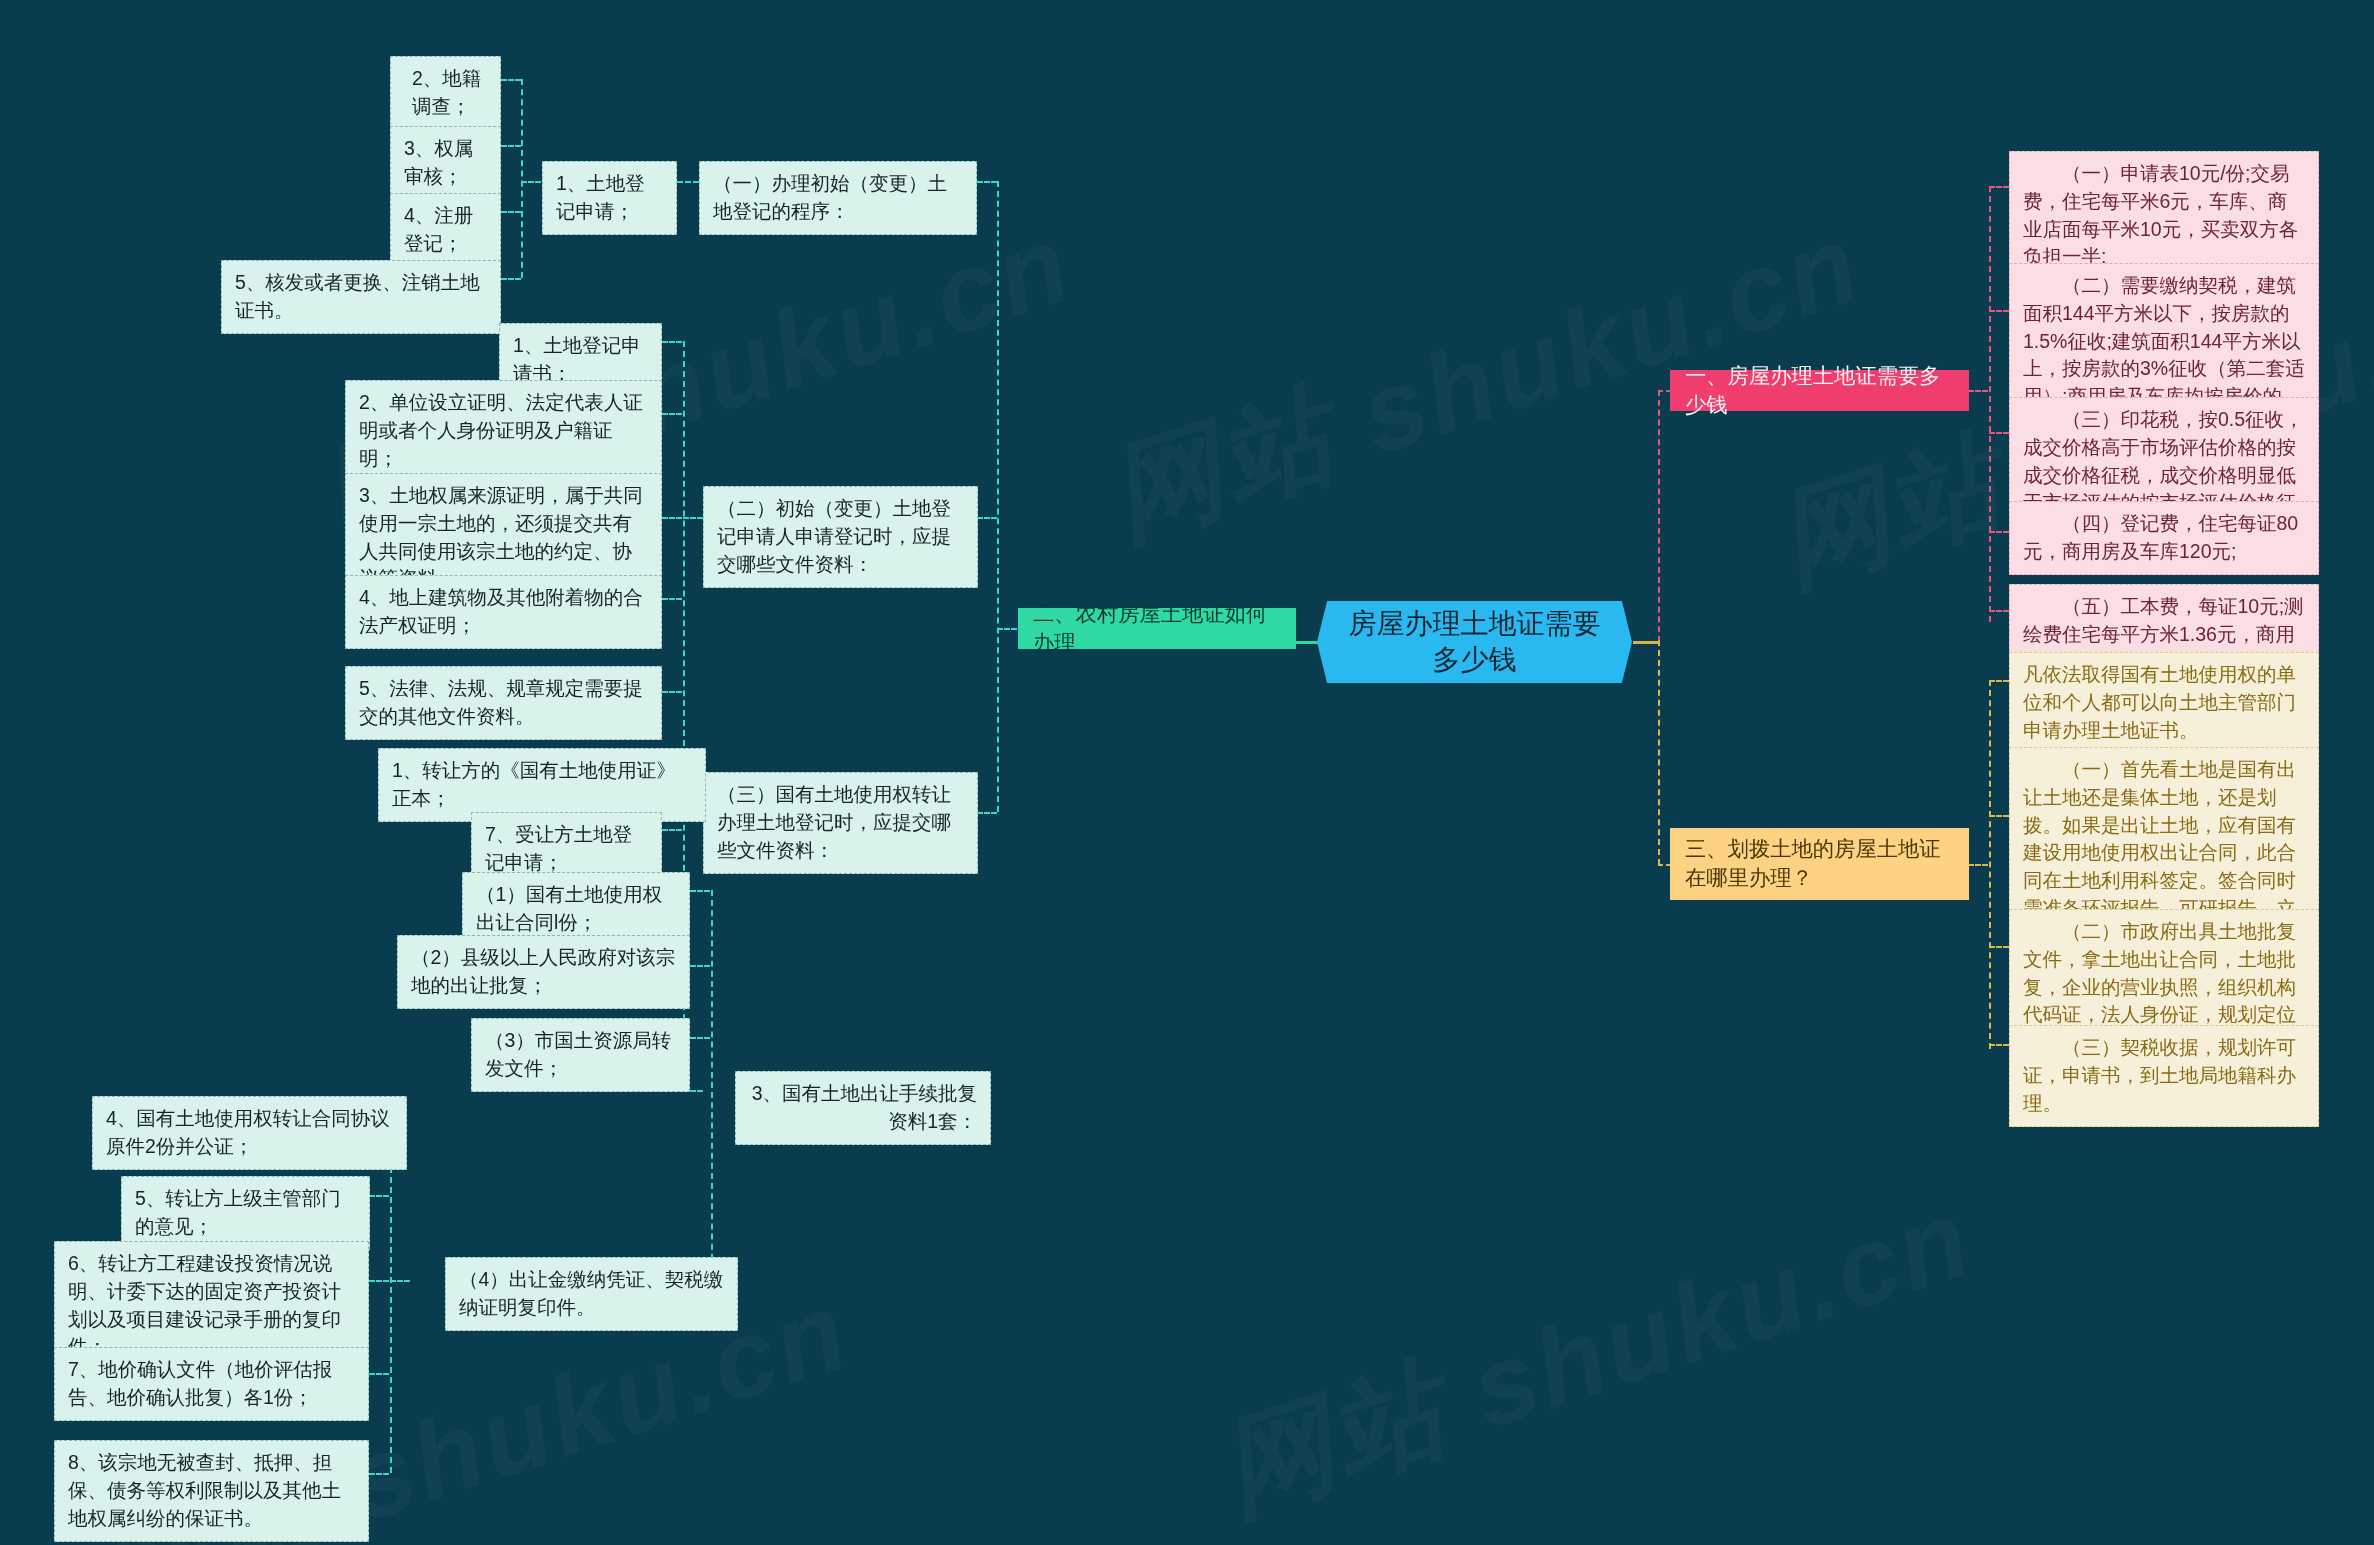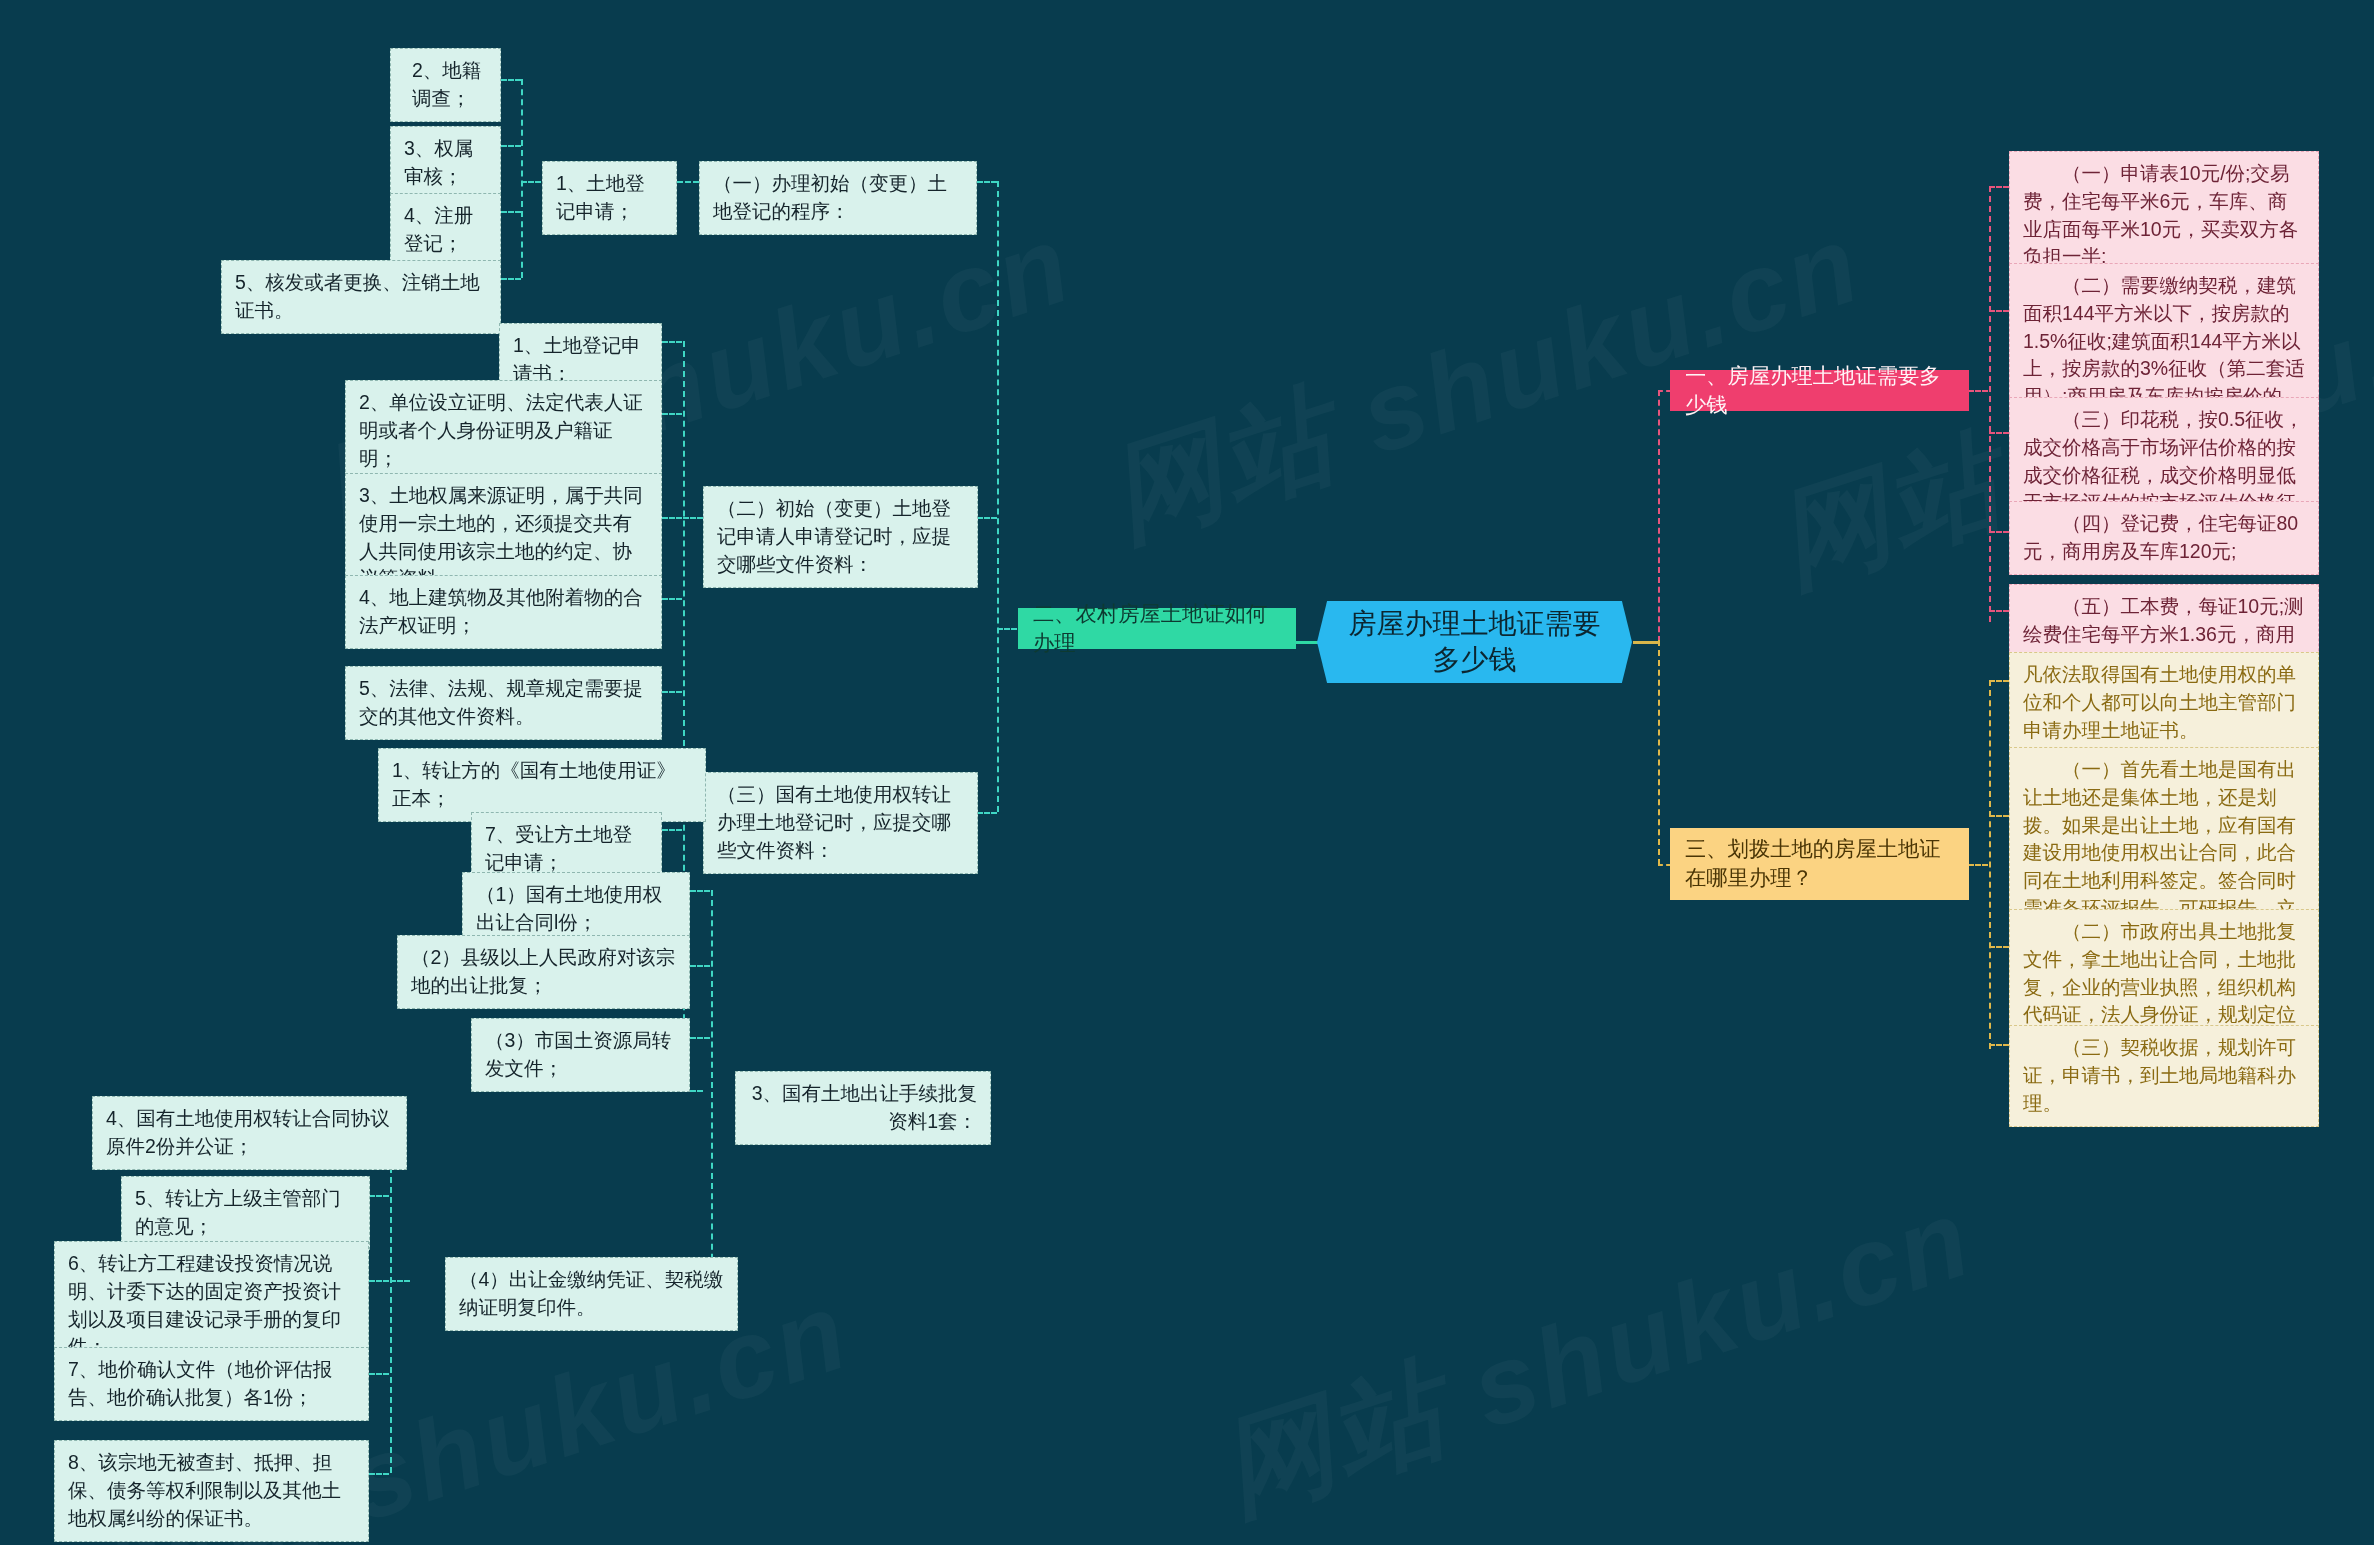--- a/index.html
+++ b/index.html
@@ -160,21 +160,21 @@
 
   <div class="node creambox" style="left:2009px;top:652px;width:310px;">凡依法取得国有土地使用权的单位和个人都可以向土地主管部门申请办理土地证书。</div>
   <div class="node creambox indent" style="left:2009px;top:747px;width:310px;">（一）首先看土地是国有出让土地还是集体土地，还是划拨。如果是出让土地，应有国有建设用地使用权出让合同，此合同在土地利用科签定。签合同时需准备环评报告，可研报告，立项备案，规划定位图等，经主管领导和市长签字后，</div>
   <div class="node creambox indent" style="left:2009px;top:909px;width:310px;">（二）市政府出具土地批复文件，拿土地出让合同，土地批复，企业的营业执照，组织机构代码证，法人身份证，规划定位图，宗地图，地籍调查表，土地出让金收据。</div>
   <div class="node creambox indent" style="left:2009px;top:1025px;width:310px;">（三）契税收据，规划许可证，申请书，到土地局地籍科办理。</div>
 
   <div class="b1" id="branch-2">二、农村房屋土地证如何办理</div>
 
   <div class="node mint" style="left:699px;top:161px;width:278px;">（一）办理初始（变更）土地登记的程序：</div>
   <div class="node mint" style="left:542px;top:161px;width:135px;">1、土地登记申请；</div>
-  <div class="node mint" style="left:390px;top:48px;width:111px;padding-left:21px;">2、地籍调查；</div>
+  <div class="node mint" style="left:390px;top:56px;width:111px;padding-left:21px;">2、地籍调查；</div>
   <div class="node mint" style="left:390px;top:126px;width:111px;">3、权属审核；</div>
   <div class="node mint" style="left:390px;top:193px;width:111px;">4、注册登记；</div>
   <div class="node mint" style="left:221px;top:260px;width:280px;">5、核发或者更换、注销土地证书。</div>
 
   <div class="node mint" style="left:703px;top:486px;width:275px;">（二）初始（变更）土地登记申请人申请登记时，应提交哪些文件资料：</div>
   <div class="node mint" style="left:499px;top:323px;width:163px;">1、土地登记申请书；</div>
   <div class="node mint" style="left:345px;top:380px;width:317px;">2、单位设立证明、法定代表人证明或者个人身份证明及户籍证明；</div>
   <div class="node mint" style="left:345px;top:473px;width:317px;">3、土地权属来源证明，属于共同使用一宗土地的，还须提交共有人共同使用该宗土地的约定、协议等资料；</div>
   <div class="node mint" style="left:345px;top:575px;width:317px;">4、地上建筑物及其他附着物的合法产权证明；</div>
   <div class="node mint" style="left:345px;top:666px;width:317px;">5、法律、法规、规章规定需要提交的其他文件资料。</div>

